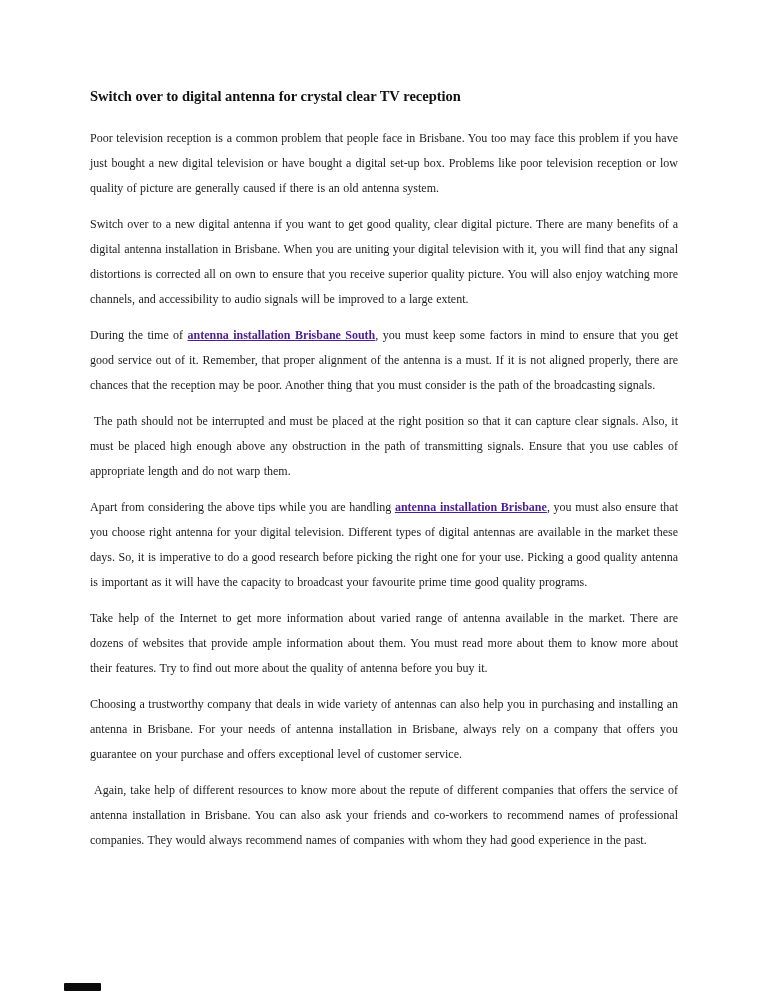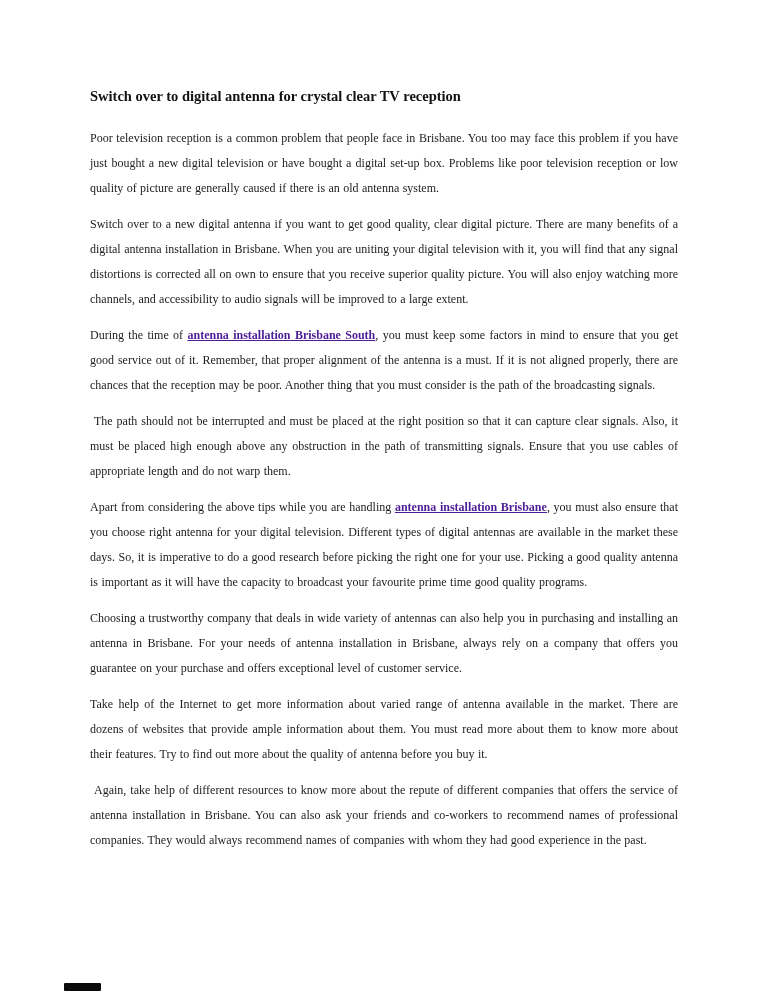--- a/index.html
+++ b/index.html
@@ -76,25 +76,25 @@
 
   <p class="para indent">
     <span>The path should not be interrupted and must be placed at the right position so that it can capture clear signals. Also, it must be placed high enough above any obstruction in the path of transmitting signals. Ensure that you use cables of appropriate length and do not warp them.</span>
   </p>
 
   <p class="para">
     <span>Apart from considering the above tips while you are handling </span><a class="doc-link">antenna installation Brisbane</a><span>, you must also ensure that you choose right antenna for your digital television. Different types of digital antennas are available in the market these days. So, it is imperative to do a good research before picking the right one for your use.  Picking a good quality antenna is important as it will have the capacity to broadcast your favourite prime time good quality programs.</span>
   </p>
 
   <p class="para">
-    <span>Choosing a trustworthy company that deals in wide variety of antennas can also help you in purchasing and installing an antenna in Brisbane. For your needs of antenna installation in Brisbane, always rely on a company that offers you guarantee on your purchase and offers exceptional level of customer service.</span>
+    <span>Take help of the Internet to get more information about varied range of antenna available in the market. There are dozens of websites that provide ample information about them. You must read more about them to know more about their features. Try to find out more about the quality of antenna before you buy it.</span>
   </p>
 
   <p class="para">
-    <span>Take help of the Internet to get more information about varied range of antenna available in the market. There are dozens of websites that provide ample information about them. You must read more about them to know more about their features. Try to find out more about the quality of antenna before you buy it.</span>
+    <span>Choosing a trustworthy company that deals in wide variety of antennas can also help you in purchasing and installing an antenna in Brisbane. For your needs of antenna installation in Brisbane, always rely on a company that offers you guarantee on your purchase and offers exceptional level of customer service.</span>
   </p>
 
   <p class="para indent">
     <span>Again, take help of different resources to know more about the repute of different companies that offers the service of antenna installation in Brisbane. You can also ask your friends and co-workers to recommend names of professional companies. They would always recommend names of companies with whom they had good experience in the past.</span>
   </p>
 
   <div class="bottom-bar"></div>
 
 </div>
 

